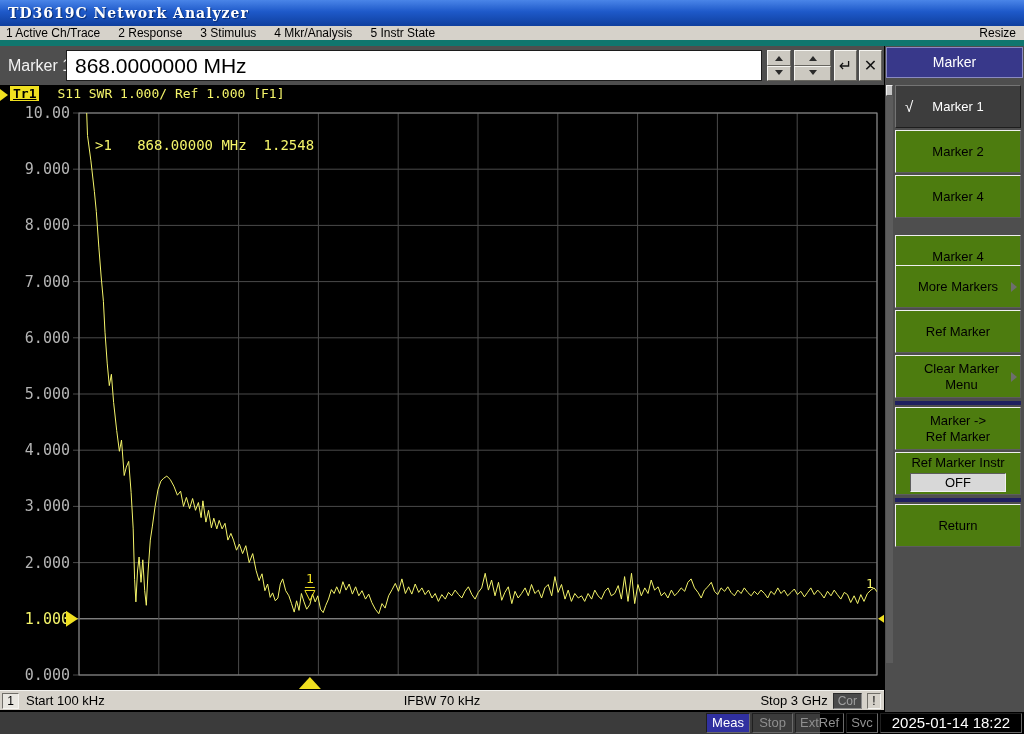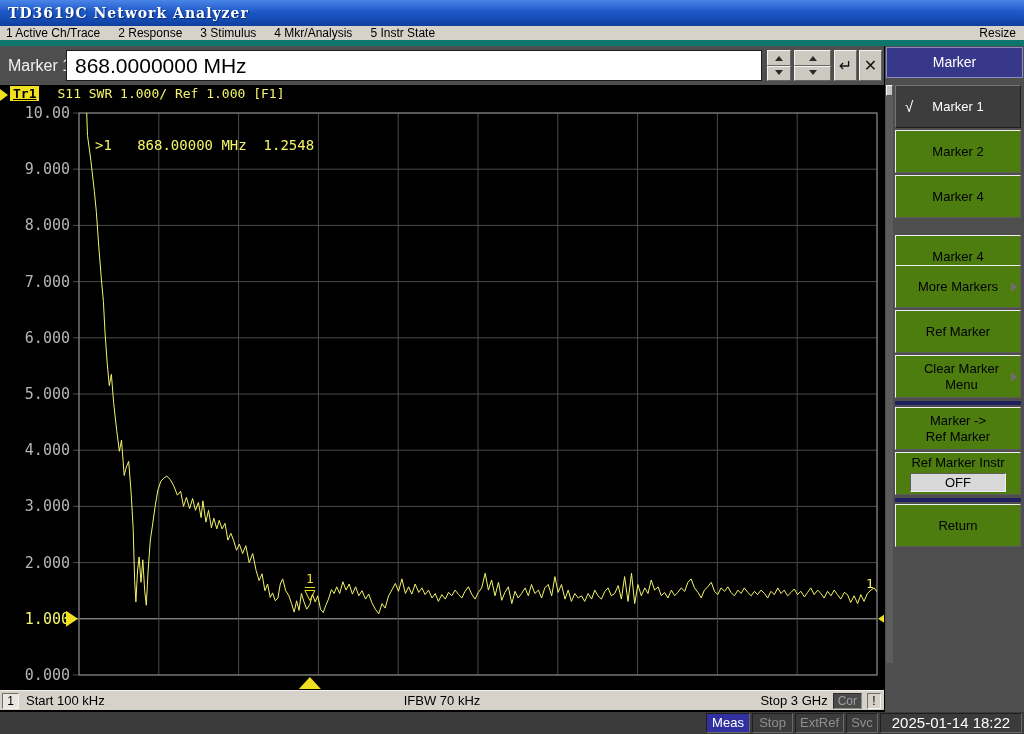--- a/index.html
+++ b/index.html
@@ -72,21 +72,21 @@
   .sb-btn.selected { background:#3d3d3d; color:#fff; border-color:#747474 #1e1e1e #1e1e1e #747474; }
   .sb-check { position:absolute; left:9px; top:50%; transform:translateY(-50%); font-size:15px; }
   .sb-arrow { position:absolute; right:3px; top:50%; transform:translateY(-50%);
     width:0; height:0; border-top:5px solid transparent; border-bottom:5px solid transparent; border-left:6px solid #6e6e6e; }
   .sb-sep { position:absolute; left:10px; width:126px; height:4px; background:#202060; }
   .off-box { width:96px; margin-top:2px; background:#d8d8d8; border:1px solid;
     border-color:#5d5d5d #efefef #efefef #5d5d5d; text-align:center; line-height:17px; }
   .btn-line2:empty { display:none; }
 
   
-  .statusbar { position:absolute; left:0; top:712px; width:1024px; height:22px; background:#3b3b3b; }
+  .statusbar { position:absolute; left:0; top:712px; width:820px; height:22px; background:#3b3b3b; }
   .status-cell { position:absolute; top:1px; height:20px; line-height:18px; text-align:center; font-size:13px;
     border:1px solid; border-color:#1f1f1f #6a6a6a #6a6a6a #1f1f1f; color:#8f8f8f; }
   .status-cell.active { background:#3030a0; color:#fff; }
   .status-date { color:#fff; font-size:15px; }
 </style>
 </head>
 <body>
 
 <div class="screen">
 

